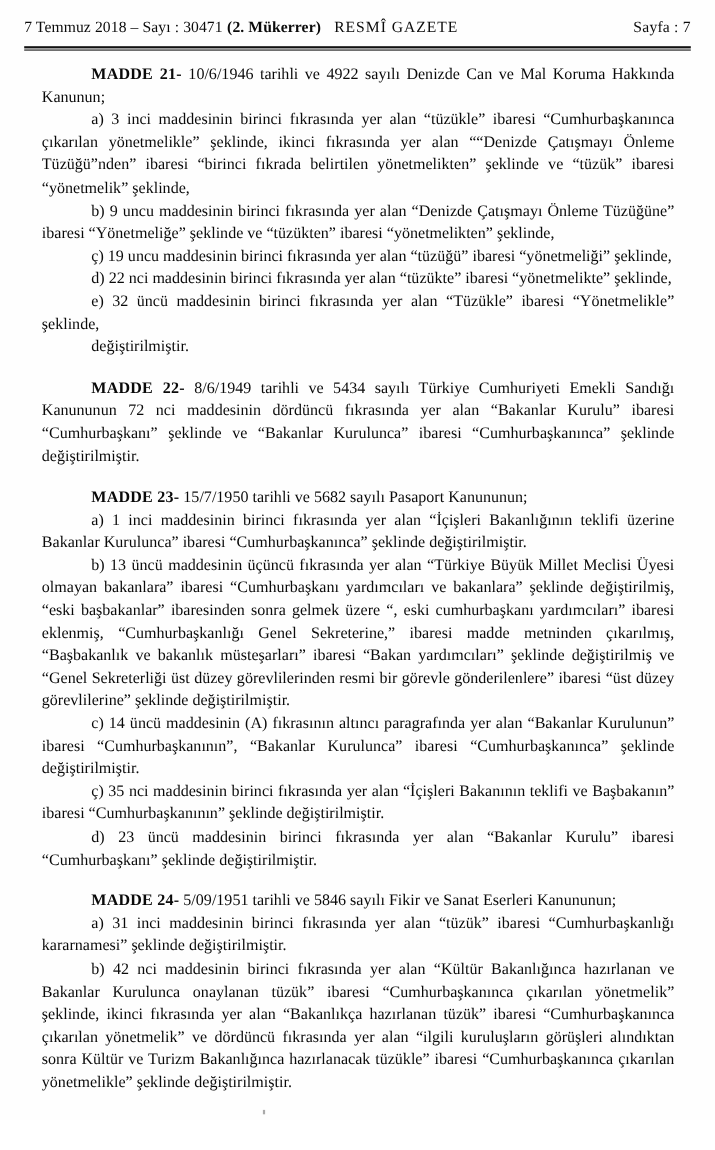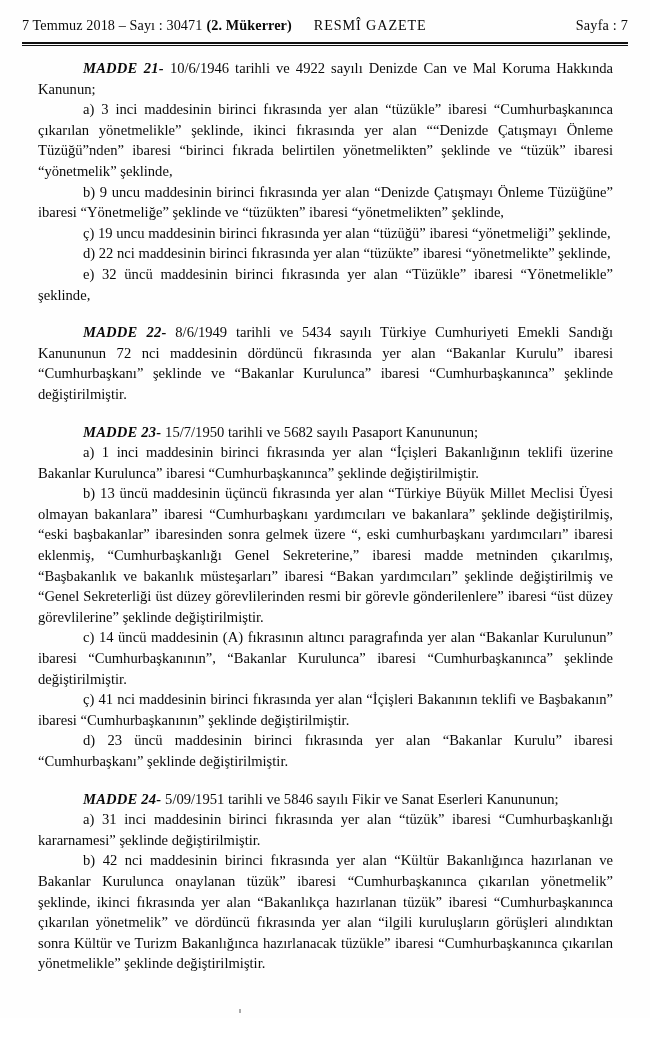--- a/index.html
+++ b/index.html
@@ -40,21 +40,21 @@
     white-space: nowrap;
   }
   .header-left {
     display: flex;
     align-items: baseline;
     gap: 4px;
   }
   .header-issue { font-weight: 400; }
   .header-mukerrer { font-weight: 700; }
   .header-center {
-    margin-left: 22px;
+    margin-left: 12px;
     letter-spacing: 0.9px;
   }
   .header-right {
     margin-left: auto;
     letter-spacing: 0.2px;
   }
 
   .header-rule {
     position: absolute;
     left: 22px;
@@ -89,21 +89,20 @@
     text-justify: inter-word;
     text-indent: 45px;
     font-size: 14.6px;
     line-height: 20.6px;
     hyphens: none;
   }
 
   .madde-label {
     font-weight: 700;
     letter-spacing: 0.2px;
-    font-style: italic;
   }
   .gap-block { height: 17px; }
 
   
   .speck {
     position: absolute;
     left: 239px;
     top: 1009px;
     width: 2px;
     height: 4px;
@@ -128,36 +127,37 @@
 
   <div class="body-col">
 
     <div class="block">
       <p class="para"><span class="madde-label">MADDE 21-</span><span> 10/6/1946 tarihli ve 4922 sayılı Denizde Can ve Mal Koruma Hakkında Kanunun;</span></p>
       <p class="para">a) 3 inci maddesinin birinci fıkrasında yer alan “tüzükle” ibaresi “Cumhurbaşkanınca çıkarılan yönetmelikle” şeklinde, ikinci fıkrasında yer alan ““Denizde Çatışmayı Önleme Tüzüğü”nden” ibaresi “birinci fıkrada belirtilen yönetmelikten” şeklinde ve “tüzük” ibaresi “yönetmelik” şeklinde,</p>
       <p class="para">b) 9 uncu maddesinin birinci fıkrasında yer alan “Denizde Çatışmayı Önleme Tüzüğüne” ibaresi “Yönetmeliğe” şeklinde ve “tüzükten” ibaresi “yönetmelikten” şeklinde,</p>
       <p class="para">ç) 19 uncu maddesinin birinci fıkrasında yer alan “tüzüğü” ibaresi “yönetmeliği” şeklinde,</p>
       <p class="para">d) 22 nci maddesinin birinci fıkrasında yer alan “tüzükte” ibaresi “yönetmelikte” şeklinde,</p>
       <p class="para">e) 32 üncü maddesinin birinci fıkrasında yer alan “Tüzükle” ibaresi “Yönetmelikle” şeklinde,</p>
+      <p class="para">değiştirilmiştir.</p>
     </div>
 
     <div class="gap-block"></div>
 
     <div class="block">
       <p class="para"><span class="madde-label">MADDE 22-</span><span> 8/6/1949 tarihli ve 5434 sayılı Türkiye Cumhuriyeti Emekli Sandığı Kanununun 72 nci maddesinin dördüncü fıkrasında yer alan “Bakanlar Kurulu” ibaresi “Cumhurbaşkanı” şeklinde ve “Bakanlar Kurulunca” ibaresi “Cumhurbaşkanınca” şeklinde değiştirilmiştir.</span></p>
     </div>
 
     <div class="gap-block"></div>
 
     <div class="block">
       <p class="para"><span class="madde-label">MADDE 23-</span><span> 15/7/1950 tarihli ve 5682 sayılı Pasaport Kanununun;</span></p>
       <p class="para">a) 1 inci maddesinin birinci fıkrasında yer alan “İçişleri Bakanlığının teklifi üzerine Bakanlar Kurulunca” ibaresi “Cumhurbaşkanınca” şeklinde değiştirilmiştir.</p>
       <p class="para">b) 13 üncü maddesinin üçüncü fıkrasında yer alan “Türkiye Büyük Millet Meclisi Üyesi olmayan bakanlara” ibaresi “Cumhurbaşkanı yardımcıları ve bakanlara” şeklinde değiştirilmiş, “eski başbakanlar” ibaresinden sonra gelmek üzere “, eski cumhurbaşkanı yardımcıları” ibaresi eklenmiş, “Cumhurbaşkanlığı Genel Sekreterine,” ibaresi madde metninden çıkarılmış, “Başbakanlık ve bakanlık müsteşarları” ibaresi “Bakan yardımcıları” şeklinde değiştirilmiş ve “Genel Sekreterliği üst düzey görevlilerinden resmi bir görevle gönderilenlere” ibaresi “üst düzey görevlilerine” şeklinde değiştirilmiştir.</p>
       <p class="para">c) 14 üncü maddesinin (A) fıkrasının altıncı paragrafında yer alan “Bakanlar Kurulunun” ibaresi “Cumhurbaşkanının”, “Bakanlar Kurulunca” ibaresi “Cumhurbaşkanınca” şeklinde değiştirilmiştir.</p>
-      <p class="para">ç) 41 nci maddesinin birinci fıkrasında yer alan “İçişleri Bakanının teklifi ve Başbakanın” ibaresi “Cumhurbaşkanının” şeklinde değiştirilmiştir.</p>
+      <p class="para">ç) 35 nci maddesinin birinci fıkrasında yer alan “İçişleri Bakanının teklifi ve Başbakanın” ibaresi “Cumhurbaşkanının” şeklinde değiştirilmiştir.</p>
       <p class="para">d) 23 üncü maddesinin birinci fıkrasında yer alan “Bakanlar Kurulu” ibaresi “Cumhurbaşkanı” şeklinde değiştirilmiştir.</p>
     </div>
 
     <div class="gap-block"></div>
 
     <div class="block">
       <p class="para"><span class="madde-label">MADDE 24-</span><span> 5/09/1951 tarihli ve 5846 sayılı Fikir ve Sanat Eserleri Kanununun;</span></p>
       <p class="para">a) 31 inci maddesinin birinci fıkrasında yer alan “tüzük” ibaresi “Cumhurbaşkanlığı kararnamesi” şeklinde değiştirilmiştir.</p>
       <p class="para">b) 42 nci maddesinin birinci fıkrasında yer alan “Kültür Bakanlığınca hazırlanan ve Bakanlar Kurulunca onaylanan tüzük” ibaresi “Cumhurbaşkanınca çıkarılan yönetmelik” şeklinde, ikinci fıkrasında yer alan “Bakanlıkça hazırlanan tüzük” ibaresi “Cumhurbaşkanınca çıkarılan yönetmelik” ve dördüncü fıkrasında yer alan “ilgili kuruluşların görüşleri alındıktan sonra Kültür ve Turizm Bakanlığınca hazırlanacak tüzükle” ibaresi “Cumhurbaşkanınca çıkarılan yönetmelikle” şeklinde değiştirilmiştir.</p>
     </div>

